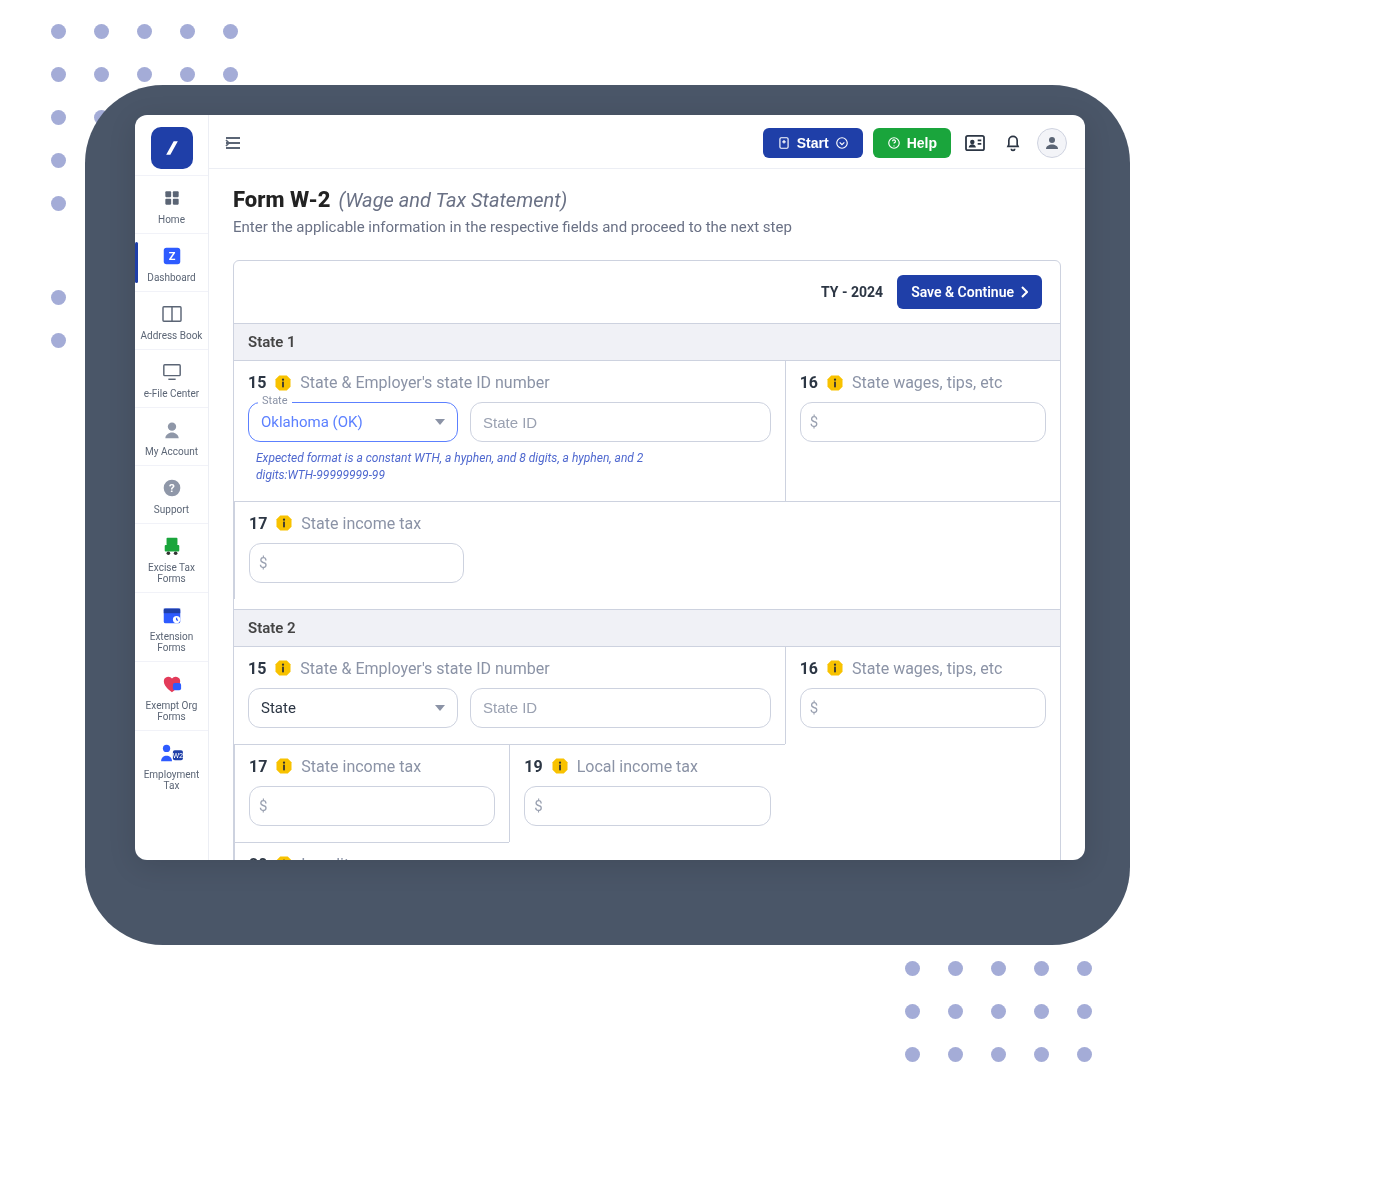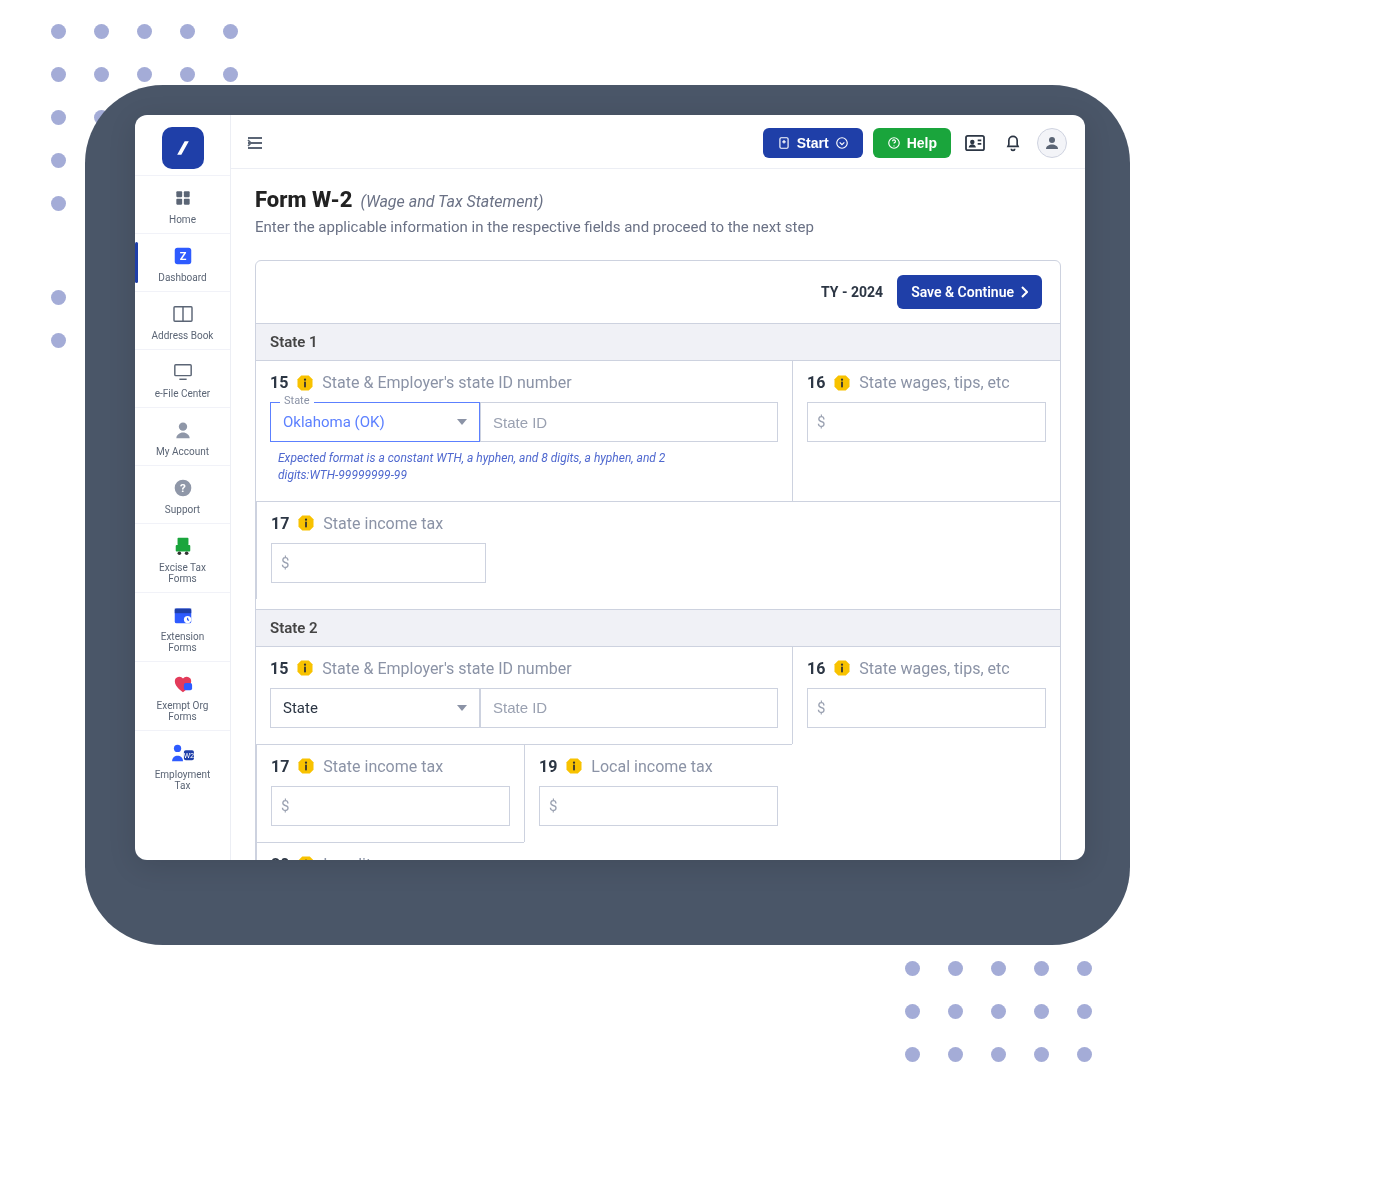--- a/index.html
+++ b/index.html
@@ -1,60 +1,60 @@
 <!DOCTYPE html>
 <html><head>
   <meta charset="utf-8">
   <style>
     * { box-sizing: border-box; margin: 0; padding: 0; }
     body { font-family: -apple-system, BlinkMacSystemFont, "Segoe UI", Roboto, Arial, sans-serif; background:#fff; width:1373px; height:1185px; position:relative; overflow:hidden;}
     .dot { width:15px; height:15px; background:#a4acd7; border-radius:50%; position:absolute; }
     .stage-bg { position:absolute; left:85px; top:85px; width:1045px; height:860px; background:#4a5668; border-radius:78px;}
     .app-window { position:absolute; left:135px; top:115px; width:950px; height:745px; background:#fff; border-radius:12px; box-shadow:0 6px 28px rgba(0,0,0,.12); overflow:hidden; display:flex;}
     
-    .sidebar { width:96px; display:flex; flex-direction:column; align-items:center; border-right:1px solid #eceef4; }
+    .sidebar { width:74px; display:flex; flex-direction:column; align-items:center; border-right:1px solid #eceef4; }
     .logo { width:42px; height:42px; margin:12px 0 6px; background:#1f3fa8; border-radius:10px; display:flex; align-items:center; justify-content:center; color:#fff; font-weight:700; font-size:22px;}
     .side-items { width:100%; display:flex; flex-direction:column;}
     .side-item { padding:10px 4px 8px; display:flex; flex-direction:column; align-items:center; gap:4px; cursor:pointer; border-top:1px solid #f1f2f8; position:relative;}
     .side-item.active::before{content:"";position:absolute;left:0;top:8px;bottom:8px;width:3px;background:#1f3fa8;border-radius:2px;}
     .side-ico { width:24px; height:24px; display:flex; align-items:center; justify-content:center;}
     .side-lbl { font-size:10px; line-height:11px; color:#5b6575; text-align:center; max-width:64px;}
     
     .main { flex:1; display:flex; flex-direction:column;}
     .topbar { display:flex; align-items:center; padding:13px 18px 10px 10px; gap:10px; border-bottom:1px solid #eceef4;}
     .collapse-btn { width:28px; height:28px; display:flex; align-items:center; justify-content:center; cursor:pointer; color:#5b6575; font-size:18px;}
     .spacer { flex:1;}
     .btn { display:flex; align-items:center; gap:6px; padding:7px 14px; border-radius:6px; font-size:14px; font-weight:600; cursor:pointer; border:none;}
     .btn-start { background:#1f3fa8; color:#fff;}
     .btn-help { background:#1aa53c; color:#fff;}
     .top-ico { width:28px; height:28px; display:flex; align-items:center; justify-content:center; color:#2c3644; cursor:pointer;}
     .avatar-circle { width:30px; height:30px; border-radius:50%; background:#f3f4f8; border:1px solid #cfd3e0; display:flex; align-items:center; justify-content:center;}
     
     .page { padding:18px 24px 0; overflow:hidden; flex:1;}
     .title-row { display:flex; align-items:baseline; gap:8px;}
     .title { font-size:22px; font-weight:800; color:#222;}
-    .title-sub { font-size:16px; font-style:italic; color:#6a7185;}
+    .title-sub { font-size:20px; font-style:italic; color:#6a7185;}
     .subtitle { font-size:15px; color:#6a7185; margin-top:6px;}
     .card { margin-top:24px; border:1px solid #cdd2df; border-radius:6px; }
     .card-head { display:flex; align-items:center; justify-content:flex-end; gap:14px; padding:14px 18px; }
     .ty { font-weight:700; color:#2c3644; font-size:14px;}
     .btn-save { background:#1f3fa8; color:#fff; display:flex; align-items:center; gap:6px; padding:9px 14px; border-radius:6px; font-weight:600; font-size:14px; cursor:pointer;}
     .section { border-top:1px solid #cdd2df;}
     .section-header { background:#f0f1f6; padding:9px 14px; font-size:15px; font-weight:600; color:#444;}
     .grid {display:grid; grid-template-columns: 1fr 1fr 1fr;}
     .cell { border-top:1px solid #cdd2df; padding:12px 14px 16px; position:relative;}
     .cell + .cell { border-left:1px solid #cdd2df;}
     .cell.span2 { grid-column: span 2;}
     .label-row { display:flex; align-items:center; gap:8px; margin-bottom:10px;}
     .box-num { font-weight:700; color:#2c3644;}
     .info-badge { width:18px; height:18px;}
     .lbl-text { color:#8b93a6;}
-    .inputs-row { display:flex; gap:0;}
+    .inputs-row { display:flex; gap:12px;}
     .field { position:relative; flex:1;}
-    .field input, .field .select-box { width:100%; height:40px; border:1px solid #cdd2df; border-radius:0; padding:0 12px; font-size:15px; color:#2c3644; background:#fff;}
+    .field input, .field .select-box { width:100%; height:40px; border:1px solid #cdd2df; border-radius:12px; padding:0 12px; font-size:15px; color:#2c3644; background:#fff;}
     .field input::placeholder{color:#9aa1b1;}
     .select-box { display:flex; align-items:center; justify-content:space-between; cursor:pointer; color:#9aa1b1;}
     .select-box.selected-state { border-color:#5c80ff; color:#5c80ff;}
     .float-label { position:absolute; left:10px; top:-8px; background:#fff; padding:0 4px; font-size:11px; color:#8b93a6;}
     .hint { font-size:12px; font-style:italic; color:#4f68cf; margin-top:8px; padding-left:8px; max-width:410px; line-height:1.45;}
     .dollar-input input{ padding-left:22px;}
     .dollar-input::before{ content:"$"; position:absolute; left:10px; top:50%; transform:translateY(-50%); color:#9aa1b1; font-size:15px;}
     .chevron-down{width:0;height:0;border-left:5px solid transparent;border-right:5px solid transparent;border-top:6px solid #8b93a6;}
     svg{display:block;}
   </style>

